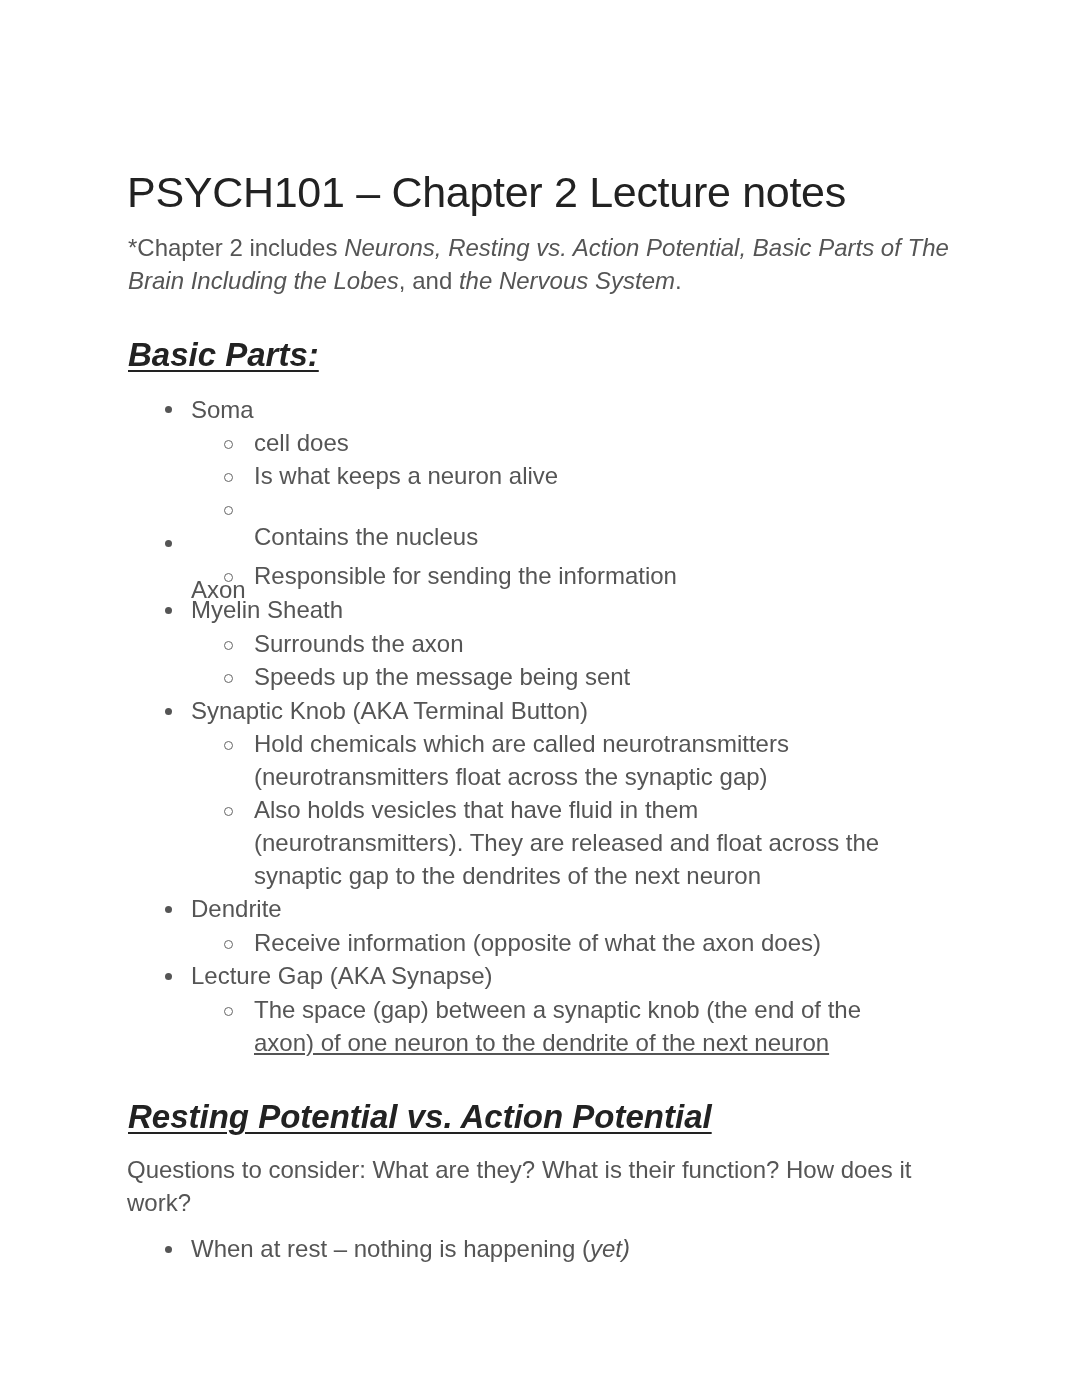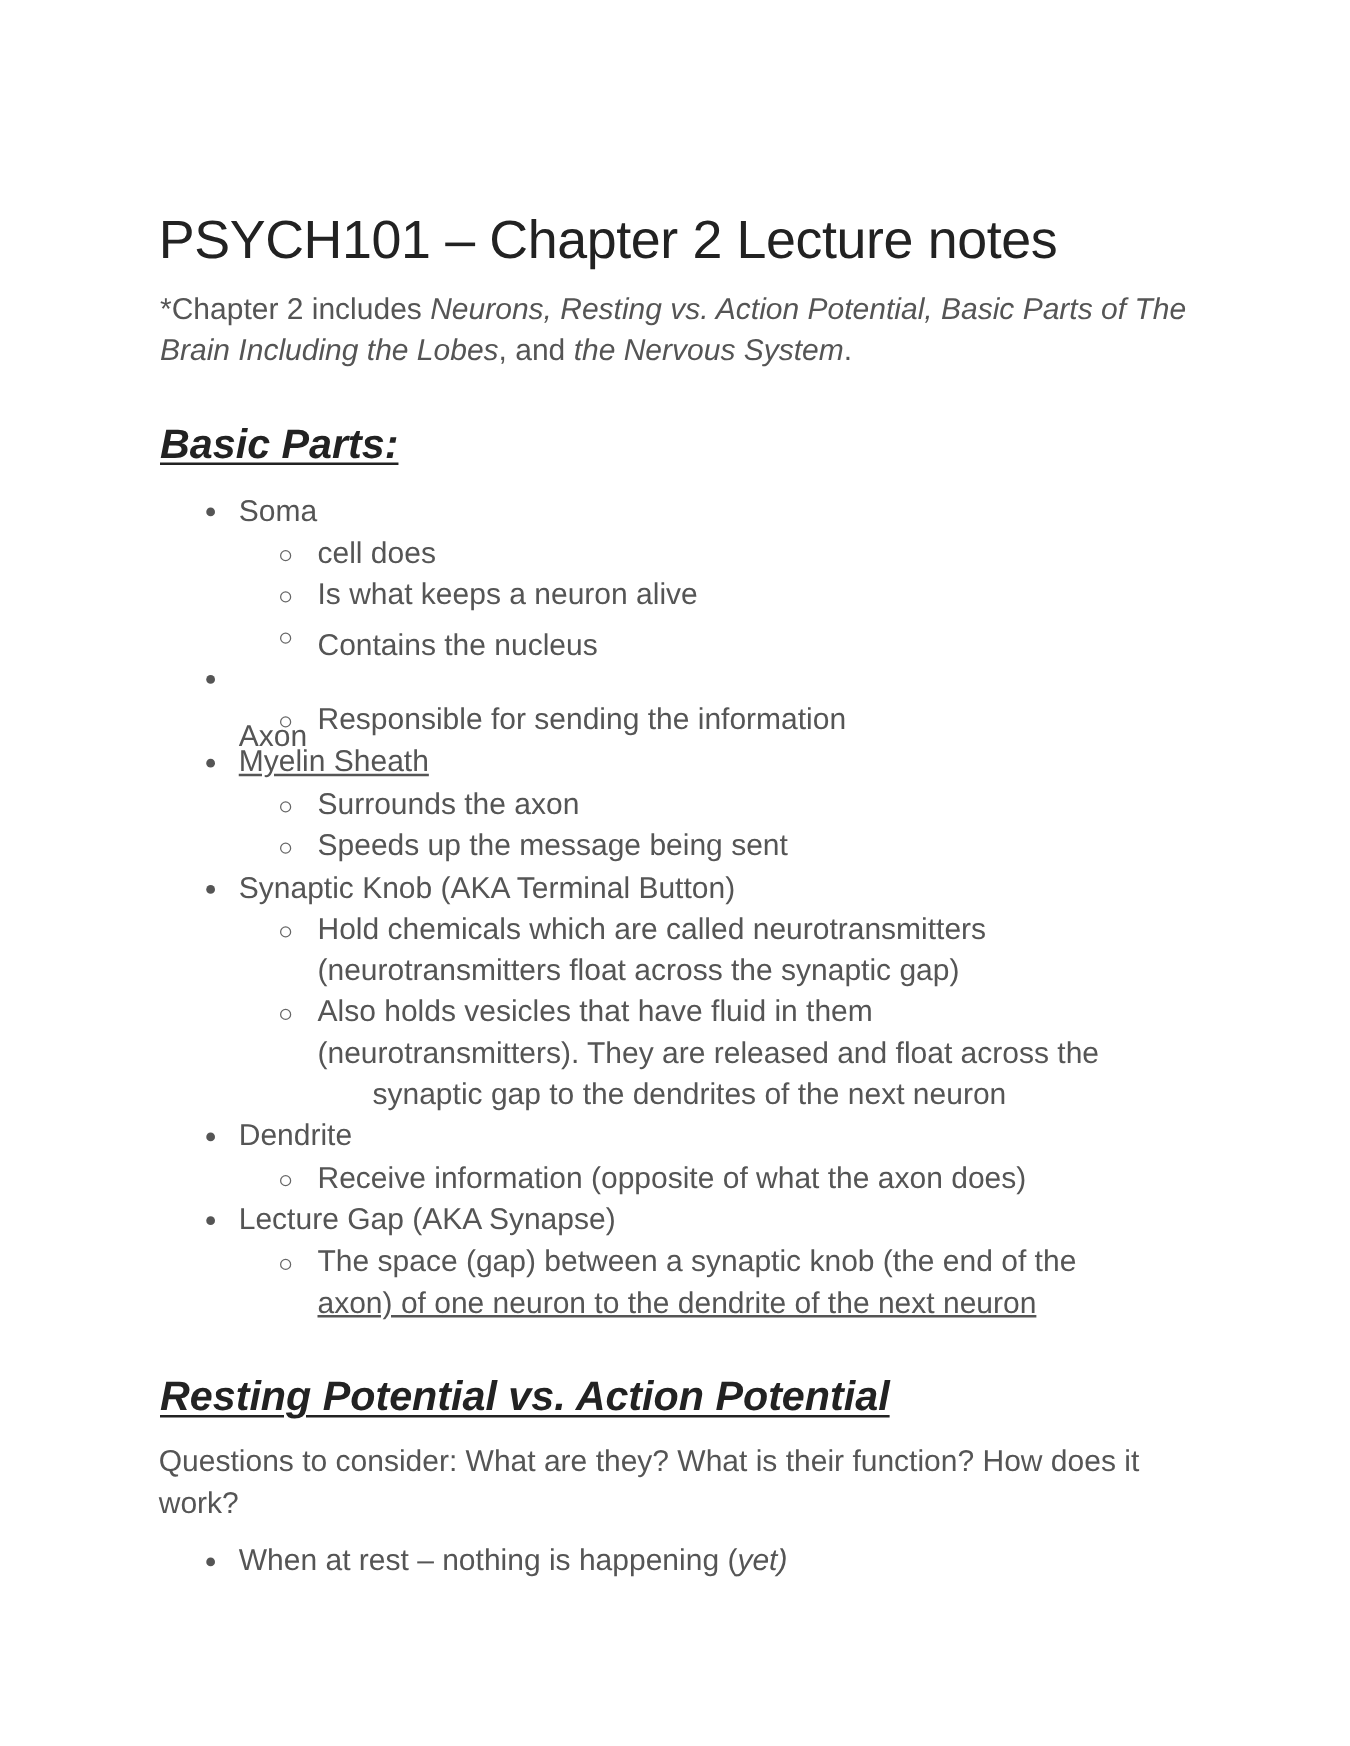--- a/index.html
+++ b/index.html
@@ -51,43 +51,43 @@
 
   <div class="list">
 
     <span class="bullet-dot" style="left:165px;top:406px;"></span>
     <span class="row" style="left:191px;top:393px;">Soma</span>
     <span class="bullet-circle" style="left:224px;top:440px;"></span>
     <span class="row" style="left:254px;top:426px;">cell does</span>
     <span class="bullet-circle" style="left:224px;top:473px;"></span>
     <span class="row" style="left:254px;top:459px;">Is what keeps a neuron alive</span>
     <span class="bullet-circle" style="left:224px;top:506px;"></span>
-    <span class="row" style="left:254px;top:500px;">Contains the nucleus</span>
+    <span class="row" style="left:254px;top:520px;">Contains the nucleus</span>
 
     <span class="bullet-dot" style="left:165px;top:540px;"></span>
     <span class="row" style="left:191px;top:526px;margin-top:47px;">Axon</span>
     <span class="bullet-circle" style="left:224px;top:573px;"></span>
     <span class="row" style="left:254px;top:559px;">Responsible for sending the information</span>
 
     <span class="bullet-dot" style="left:165px;top:607px;"></span>
-    <span class="row" style="left:191px;top:593px;text-decoration:underline;">Myelin Sheath</span>
+    <span class="row" style="left:191px;top:593px;">Myelin Sheath</span>
     <span class="bullet-circle" style="left:224px;top:641px;"></span>
     <span class="row" style="left:254px;top:627px;">Surrounds the axon</span>
     <span class="bullet-circle" style="left:224px;top:674px;"></span>
     <span class="row" style="left:254px;top:660px;">Speeds up the message being sent</span>
 
     <span class="bullet-dot" style="left:165px;top:708px;"></span>
     <span class="row" style="left:191px;top:694px;">Synaptic Knob (AKA Terminal Button)</span>
     <span class="bullet-circle" style="left:224px;top:741px;"></span>
     <span class="row" style="left:254px;top:727px;">Hold chemicals which are called neurotransmitters</span>
     <span class="row" style="left:254px;top:760px;">(neurotransmitters float across the synaptic gap)</span>
     <span class="bullet-circle" style="left:224px;top:807px;"></span>
     <span class="row" style="left:254px;top:793px;">Also holds vesicles that have fluid in them</span>
     <span class="row" style="left:254px;top:826px;">(neurotransmitters). They are released and float across the</span>
-    <span class="row" style="left:254px;top:859px;margin-left:44px;">synaptic gap to the dendrites of the next neuron</span>
+    <span class="row" style="left:254px;top:859px;">synaptic gap to the dendrites of the next neuron</span>
 
     <span class="bullet-dot" style="left:165px;top:906px;"></span>
     <span class="row" style="left:191px;top:892px;">Dendrite</span>
     <span class="bullet-circle" style="left:224px;top:940px;"></span>
     <span class="row" style="left:254px;top:926px;">Receive information (opposite of what the axon does)</span>
 
     <span class="bullet-dot" style="left:165px;top:973px;"></span>
     <span class="row" style="left:191px;top:959px;">Lecture Gap (AKA Synapse)</span>
     <span class="bullet-circle" style="left:224px;top:1007px;"></span>
     <span class="row" style="left:254px;top:993px;">The space (gap) between a synaptic knob (the end of the</span>

